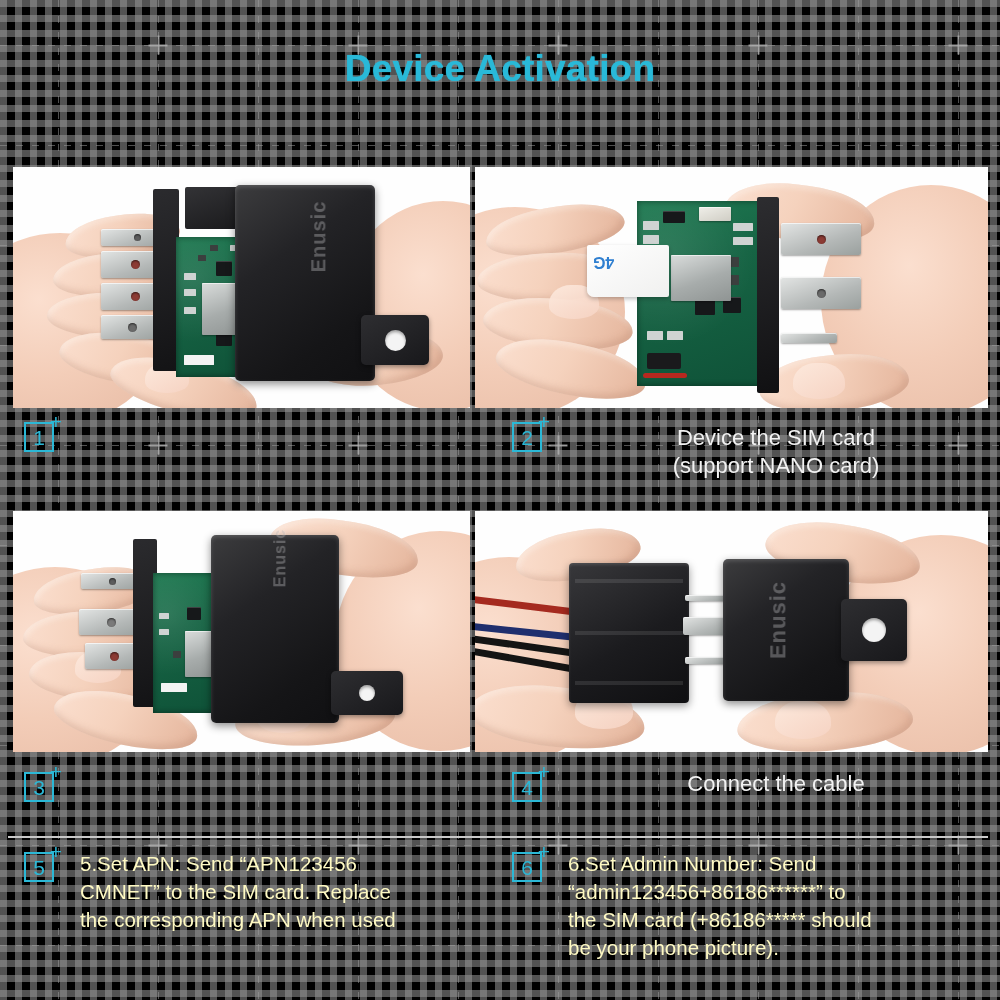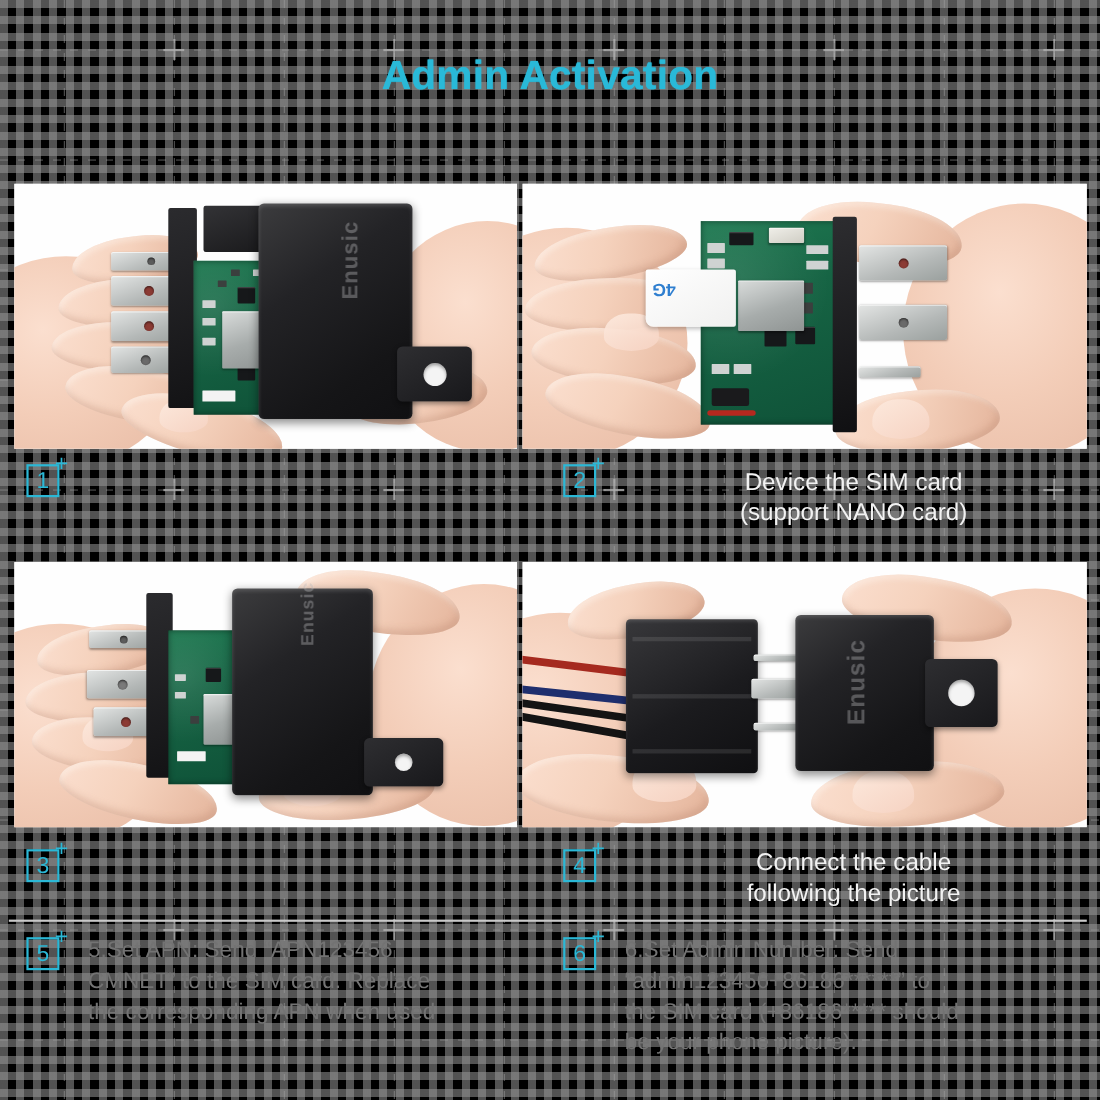--- a/index.html
+++ b/index.html
@@ -212,21 +212,21 @@
   #divider{
     position:absolute;
     left:8px; right:12px; top:836px; height:2px;
     background:#c9c9c9; z-index:3;
   }
 
   
   .note{ position:absolute; z-index:3; }
   .note .ntext{
     position:absolute;
-    color:#737373;
+    color:#fef9c3;
     font-size:20.5px;
     line-height:28px;
     text-align:left;
   }
 </style>
 </head>
 <body>
 
 <div id="grid-bg"></div>
 <div id="grid-v">
@@ -273,21 +273,21 @@
     <div class="crosshair" style="left: 758px; top: 645px;"></div>
     <div class="crosshair" style="left: 758px; top: 845px;"></div>
     <div class="crosshair" style="left: 958px; top: 45px;"></div>
     <div class="crosshair" style="left: 958px; top: 245px;"></div>
     <div class="crosshair" style="left: 958px; top: 445px;"></div>
     <div class="crosshair" style="left: 958px; top: 645px;"></div>
     <div class="crosshair" style="left: 958px; top: 845px;"></div>
   </div>
 
 <div id="title-block">
-  <span class="tl">Admin Activation</span>
+  <span class="tl">Device Activation</span>
 </div>
 
 <div class="photo" id="photo-1">
   <div class="scene">
 
     <div class="palm" style="left:-58px; top:66px; width:210px; height:190px;"></div>
     <div class="finger" style="left:52px;  top:48px; width:115px; height:42px; transform:rotate(-7deg);"></div>
     <div class="finger" style="left:40px;  top:86px; width:130px; height:44px; transform:rotate(-3deg);"></div>
     <div class="finger" style="left:34px;  top:126px;width:140px; height:46px; transform:rotate(2deg);"></div>
     <div class="finger" style="left:46px;  top:168px;width:132px; height:48px; transform:rotate(9deg);"></div>
@@ -479,21 +479,20 @@
     <span>3</span>
     <span class="plus">+</span>
   </div>
 
   <div class="badge" style="left:512px; top:8px;">
     <span>4</span>
     <span class="plus">+</span>
   </div>
   <div class="cap-text" style="left:566px; top:6px; width:420px;">
     <div>Connect the cable</div>
-    <div>following the picture</div>
   </div>
 </div>
 
 <div id="divider"></div>
 
 <div class="note" style="left:0;top:848px;width:500px;height:140px;">
   <div class="badge" style="left:24px; top:4px;">
     <span>5</span>
     <span class="plus">+</span>
   </div>

